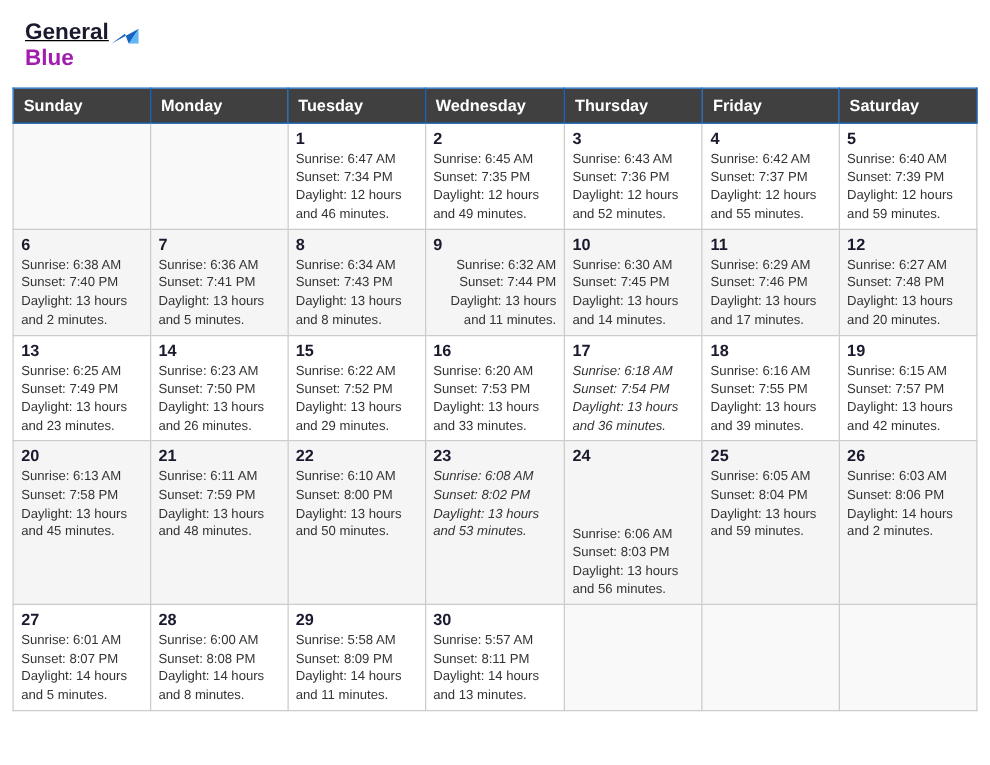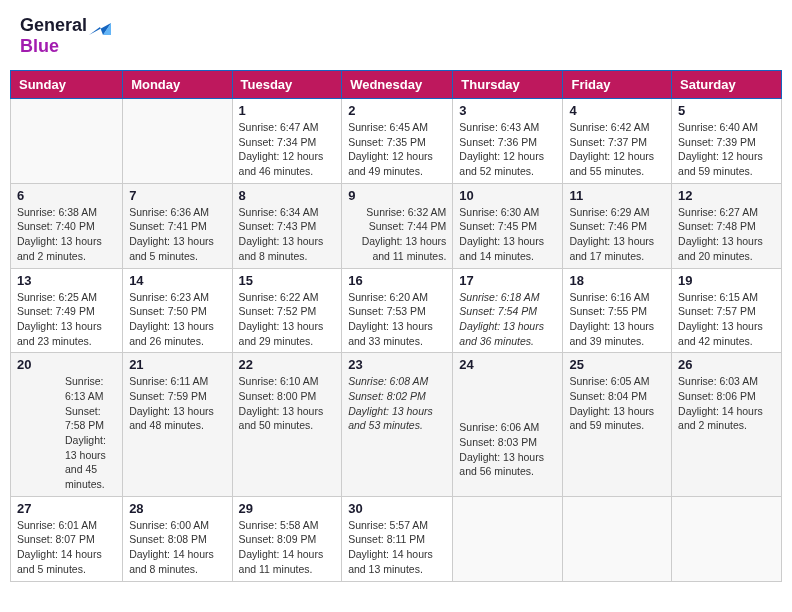--- a/index.html
+++ b/index.html
@@ -18,40 +18,41 @@
       padding: 5px 10px;
     }
     .logo {
       display: flex;
       flex-direction: column;
       align-items: flex-start;
     }
     .logo-row {
       display: flex;
       align-items: center;
+      text-decoration: underline;
     }
     .title-section {
       text-align: right;
     }
     .month-title {
       font-size: 32px;
       font-weight: bold;
       color: #1a1a2e;
     }
     .location-title {
       font-size: 14px;
       color: #333;
     }
     .calendar {
       width: 100%;
       border-collapse: collapse;
       border: 1px solid #ccc;
     }
     .calendar th {
-      background-color: #be185d;
+      background-color: #404040;
       color: white;
       text-align: left;
       padding: 6px 8px;
       font-size: 13px;
       border: 1px solid #1565c0;
     }
     .calendar td {
       vertical-align: top;
       border: 1px solid #ccc;
       padding: 4px 6px;
@@ -233,21 +234,21 @@
         <td>
           <div class="day-number">19</div>
           <div class="day-detail" style="white-space: pre-line;">Sunrise: 6:15 AM
 Sunset: 7:57 PM
 Daylight: 13 hours and 42 minutes.</div>
         </td>
       </tr>
       <tr>
         <td>
           <div class="day-number">20</div>
-          <div class="day-detail" style="white-space: pre-line; margin-left: 48px;">Sunrise: 6:13 AM
+          <div class="day-detail" style="white-space: pre-line;">Sunrise: 6:13 AM
 Sunset: 7:58 PM
 Daylight: 13 hours and 45 minutes.</div>
         </td>
         <td>
           <div class="day-number">21</div>
           <div class="day-detail" style="white-space: pre-line;">Sunrise: 6:11 AM
 Sunset: 7:59 PM
 Daylight: 13 hours and 48 minutes.</div>
         </td>
         <td>

